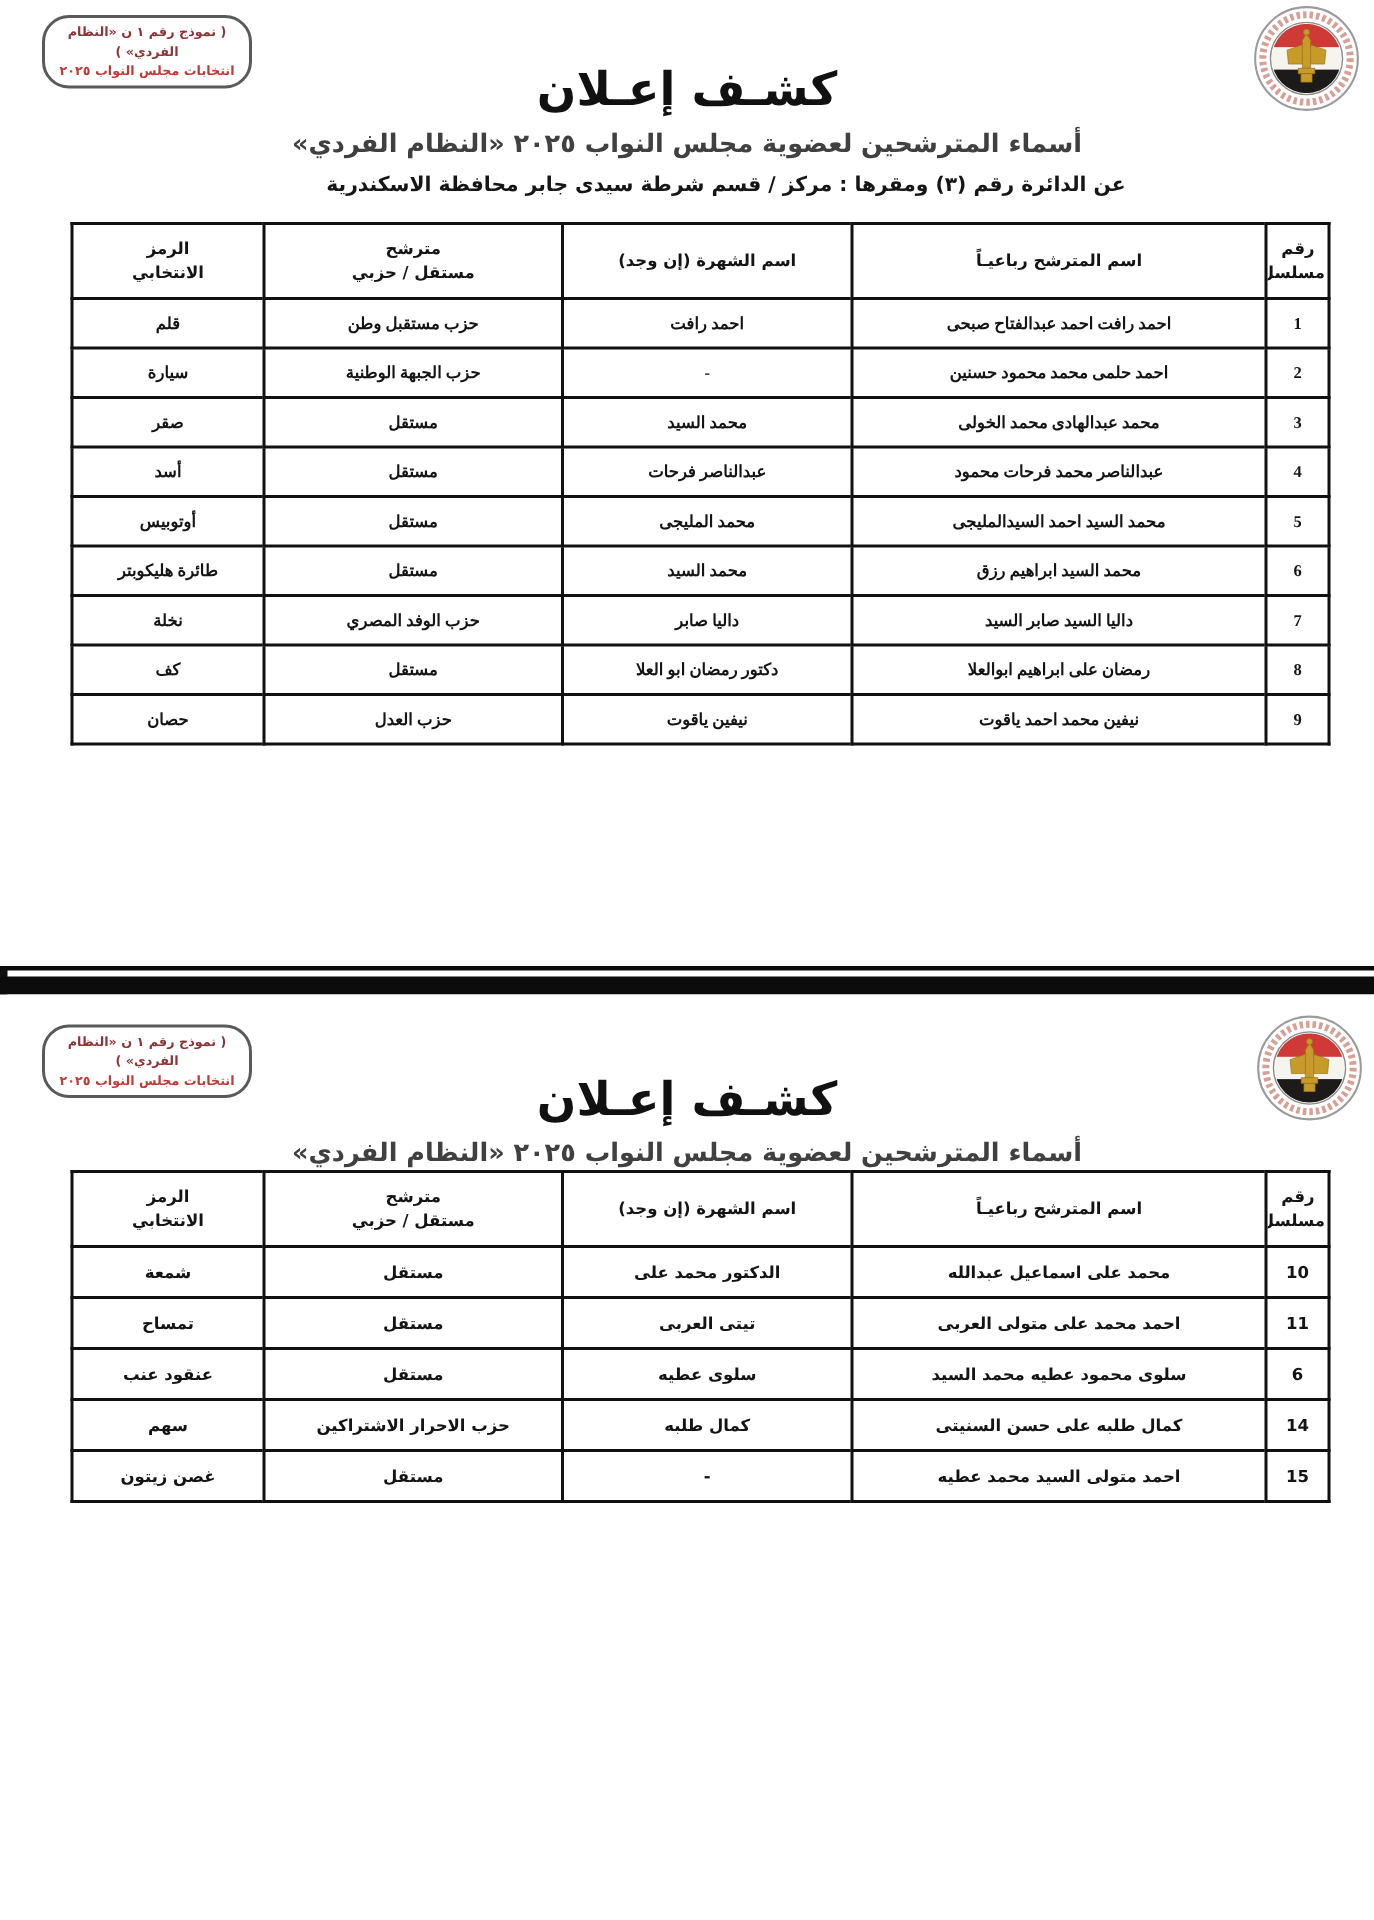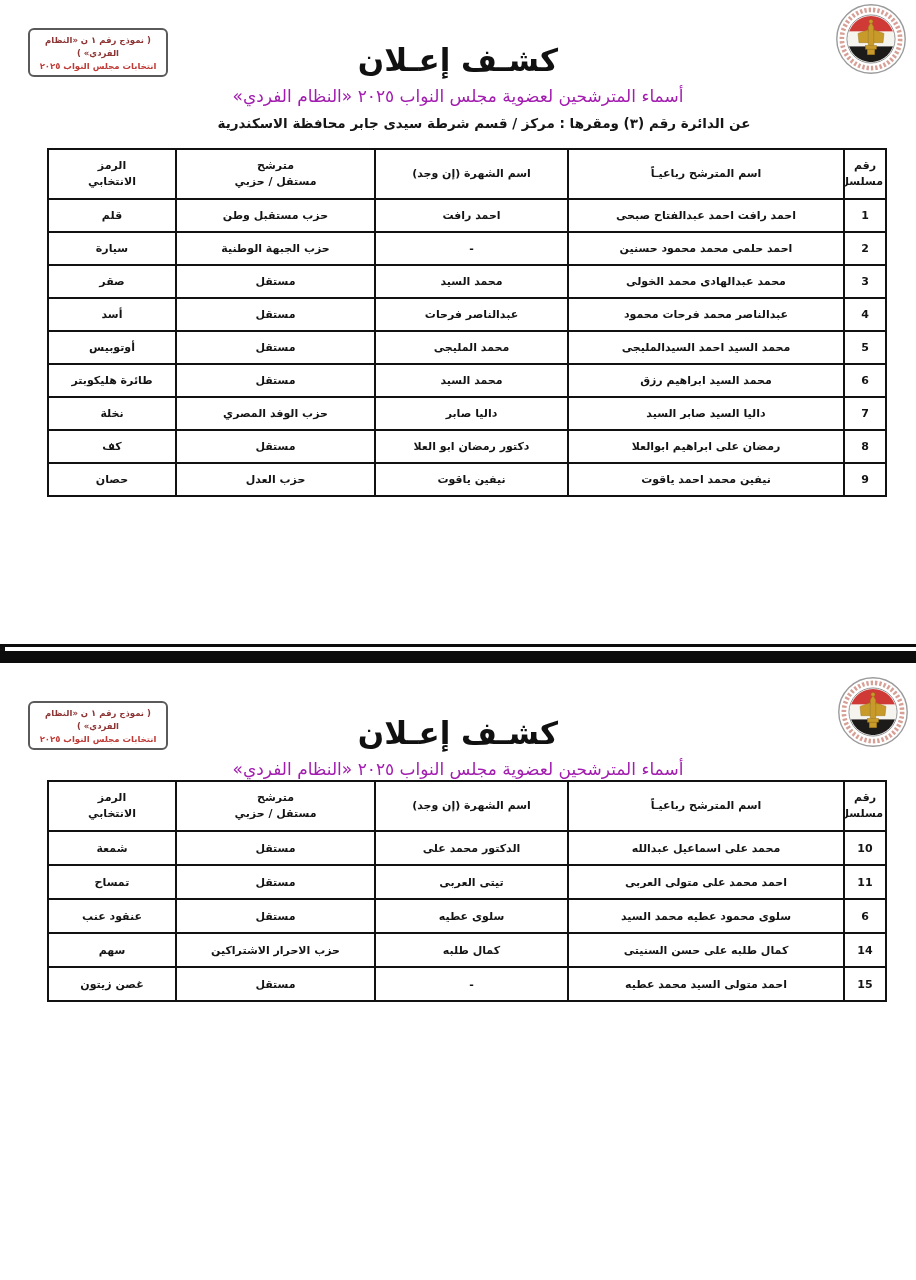--- a/index.html
+++ b/index.html
@@ -9,43 +9,43 @@
     overflow:hidden;
   }
   .edge-strip{position:absolute;left:0;top:0;width:5px;height:1280px;background:#101010;}
   .page{position:absolute;left:0;width:916px;background:#fff;}
   #page1{top:0;height:644px;}
   #page2{top:663px;height:617px;}
   .sep-line{position:absolute;left:0;top:644px;width:916px;height:3px;background:#0c0c0c;}
   .sep-band{position:absolute;left:0;top:651px;width:916px;height:12px;background:#0c0c0c;}
 
   .stamp{
-    position:absolute;border:2px solid #5a5a5a;border-radius:6px;
+    position:absolute;border:2px solid #5a5a5a;border-radius:18px;
     width:126px;padding:4px 5px 3px;text-align:center;
-    font-size:8.5px;font-weight:bold;line-height:1.5;direction:rtl;margin-top:18px;
+    font-size:8.5px;font-weight:bold;line-height:1.5;direction:rtl;
   }
   .stamp .l1{color:#8d3434;}
   .stamp .l2{color:#c03a36;}
   #page1 .stamp{left:28px;top:10px;}
   #page2 .stamp{left:28px;top:20px;}
 
   .logo{position:absolute;width:74px;height:74px;}
   #page1 .logo{left:834px;top:2px;}
   #page2 .logo{left:836px;top:12px;}
 
   .doc-title{
     position:absolute;left:0;width:100%;text-align:center;
     font-size:31px;font-weight:bold;color:#111;direction:rtl;margin:0;
   }
   #page1 .doc-title{top:42px;}
   #page2 .doc-title{top:52px;}
 
   .doc-subtitle{
     position:absolute;left:0;width:100%;text-align:center;
-    font-size:17px;font-weight:normal;color:#a21caf;direction:rtl;margin:0;
+    font-size:17px;font-weight:bold;color:#404040;direction:rtl;margin:0;
   }
   #page1 .doc-subtitle{top:86px;}
   #page2 .doc-subtitle{top:96px;}
 
   .district-line{
     position:absolute;left:0;width:100%;text-align:center;
     font-size:13.5px;font-weight:bold;color:#161616;direction:rtl;
   }
   #page1 .district-line{top:115px;margin-left:26px;}
 
@@ -53,21 +53,21 @@
     position:absolute;left:47px;border-collapse:collapse;direction:rtl;
     table-layout:fixed;width:838px;background:#fff;
   }
   #page1 table.roster{top:148px;}
   #page2 table.roster{top:117px;}
   table.roster th,table.roster td{
     border:2px solid #111;text-align:center;vertical-align:middle;
     font-weight:bold;color:#141414;overflow:hidden;
   }
   table.roster th{font-size:11px;line-height:1.45;white-space:pre-line;height:46px;padding:1px 2px;}
-  #page1 table.roster td{height:29px;}
+  #page1 table.roster td{height:29px;font-family:Liberation Serif, serif;}
   #page2 table.roster td{height:30px;}
   table.roster td{font-size:11px;padding:1px 4px;}
   col.c-serial{width:42px;}
   col.c-name{width:276px;}
   col.c-alias{width:193px;}
   col.c-party{width:199px;}
   col.c-symbol{width:128px;}
   td.serial{font-size:11.5px;}
 </style>
 </head>

